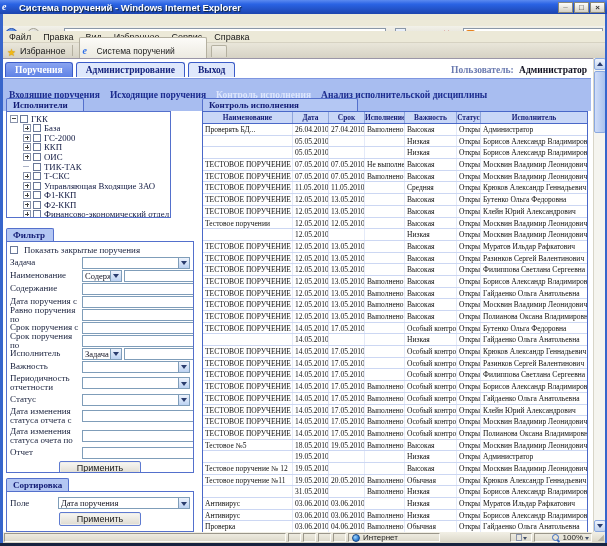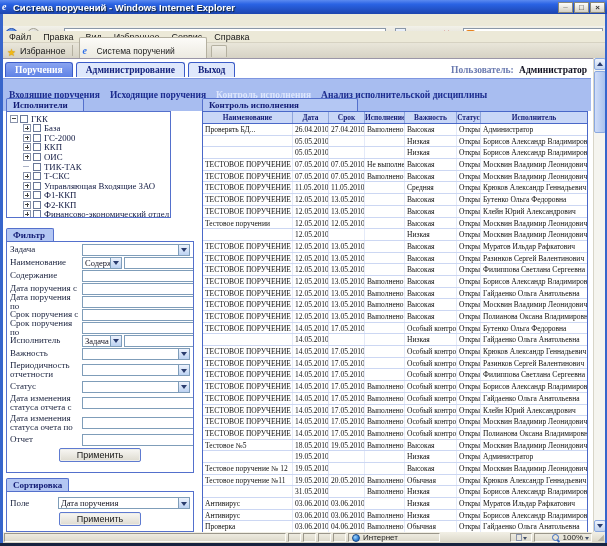--- a/index.html
+++ b/index.html
@@ -11,21 +11,21 @@
   .frameL{position:absolute;left:0;top:14px;width:3px;height:529px;background:#3765cb;}
   .frameR{position:absolute;right:0;top:14px;width:2px;height:529px;background:#3765cb;}
   .frameB{position:absolute;left:0;top:543px;width:607px;height:3px;background:#17233f;}
 
   
   .titlebar{position:absolute;left:0;top:0;width:607px;height:14px;
     background:linear-gradient(180deg,#5b8af0 0%,#2a63e4 30%,#1c44ae 100%);
     display:flex;align-items:center;padding:0 2px;}
   .ie-e{display:inline-block;width:11px;color:#fff;font:italic bold 10px/10px "Liberation Serif",serif;}
   .ie-e::before{content:"e";}
-  .title-text{color:#fff;font-size:9.5px;font-weight:bold;margin-left:0;white-space:nowrap;
+  .title-text{color:#fff;font-size:9.5px;font-weight:bold;margin-left:6px;white-space:nowrap;
     text-shadow:1px 1px 1px #123;flex:1;overflow:hidden;}
   .winbtns{display:flex;gap:1px;}
   .wbtn{width:15px;height:11px;background:linear-gradient(#fdfdfb,#d4d0c4);border:1px solid #8a8878;
     font:bold 8px/9px "Liberation Sans",sans-serif;text-align:center;color:#333;}
   .wbtn.min::before{content:"_";position:relative;top:-3px;}
   .wbtn.max::before{content:"\25A1";}
   .wbtn.cls::before{content:"\00D7";}
 
   
   .addrrow{position:absolute;left:3px;top:14px;width:602px;height:17px;background:linear-gradient(#f2f1ea,#d9d6c9);
@@ -329,20 +329,24 @@
           <div class="trow child">
             <span class="twisty plus"></span>
             <span class="cbx"></span>
             <span class="tlabel">Финансово-экономический отдел</span>
           </div>
         </div>
     </div>
 
     <div class="ptab filter">Фильтр</div>
     <div class="pbox filter">
+      <div class="chkrow">
+        <span class="cbx"></span>
+        <span class="chklabel">Показать закрытые поручения</span>
+      </div>
       <div class="frow">
         <span class="flabel">Задача</span>
         <span class="fctrl">
             <span class="sel">
               <span class="selval"></span>
               <span class="arr"></span>
             </span>
           </span>
       </div>
       <div class="frow">
@@ -361,21 +365,21 @@
             <input class="inp" style="">
           </span>
       </div>
       <div class="frow">
         <span class="flabel">Дата поручения с</span>
         <span class="fctrl">
             <input class="inp" style="">
           </span>
       </div>
       <div class="frow">
-        <span class="flabel">Дата поручения по</span>
+        <span class="flabel">Равно поручения по</span>
         <span class="fctrl">
             <input class="inp" style="">
           </span>
       </div>
       <div class="frow">
         <span class="flabel">Срок поручения с</span>
         <span class="fctrl">
             <input class="inp" style="">
           </span>
       </div>

